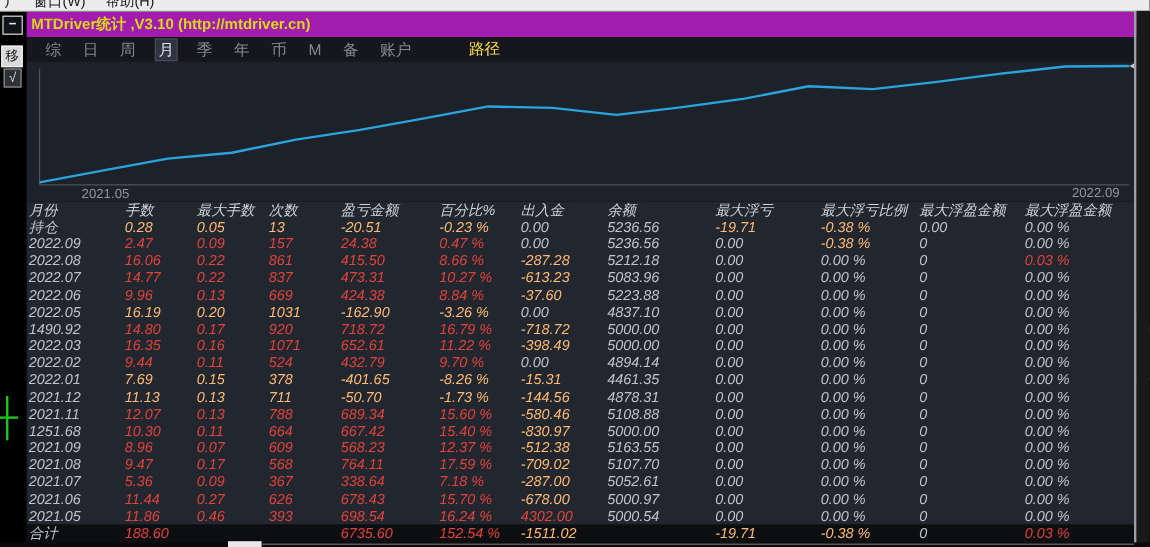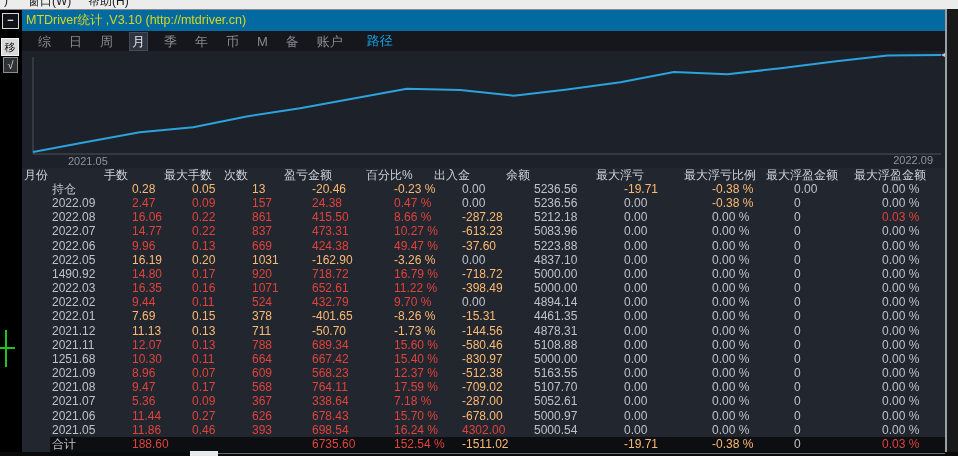--- a/index.html
+++ b/index.html
@@ -10,33 +10,33 @@
   #menubar span{position:absolute;top:-7px;font-size:12px;color:#1a1a1a;white-space:pre;}
   
   #sidebar{left:0;top:9px;width:22px;height:447px;background:#000;z-index:4;}
   .sbtn{position:absolute;font-size:11px;line-height:13px;text-align:center;cursor:default;}
   #btn-minus{left:2px;top:4px;width:15px;height:14px;background:#101418;border:1px solid #d8d8d8;color:#e8e8e8;font-weight:bold;}
   #btn-move{left:1px;top:29px;width:16px;height:16px;background:#d9d9d9;border:1px solid #f2f2f2;color:#111;line-height:16px;font-size:11px;}
   #btn-check{left:3px;top:48px;width:13px;height:14px;background:#2e3135;border:1px solid #8f8f8f;color:#e0e0e0;line-height:14px;}
   #cross-h{left:0;top:338px;width:15px;height:2px;background:#1ec41e;}
   #cross-v{left:5px;top:321px;width:2px;height:37px;background:#1ec41e;}
   
-  #titlebar{left:22px;top:10px;width:923px;height:21px;background:#0369a1;color:#d8d818;font-size:12.5px;line-height:21px;padding-left:4px;z-index:3;white-space:nowrap;}
+  #titlebar{left:22px;top:10px;width:923px;height:21px;background:#a21caf;color:#d8d818;font-size:12.5px;line-height:21px;padding-left:4px;z-index:3;white-space:nowrap;font-weight:bold;}
   #tabbar{left:22px;top:31px;width:923px;height:20px;background:#15171c;z-index:3;display:flex;align-items:center;padding-left:14px;box-sizing:border-box;}
   #tabbar .tab{color:#85898f;font-size:13px;margin-right:14px;padding:0 2px;line-height:17px;}
   #tabbar .tab.sel{background:#2f3540;color:#e2e6eb;border:1px solid #454c58;}
-  #tabbar .path{color:#0ea5e9;font-size:13px;margin-left:8px;}
+  #tabbar .path{color:#fde047;font-size:13px;margin-left:32px;}
   #chart{left:22px;top:51px;width:923px;height:117px;background:#1c212a;z-index:2;}
   #chart svg{position:relative;z-index:2;}
   
-  #table{left:22px;top:168px;width:923px;height:284px;background:#22262e;z-index:2;}
+  #table{left:22px;top:168px;width:923px;height:284px;background:#22262e;z-index:2;font-style:italic;}
   .thead,.trow{display:grid;grid-template-columns:80px 60px 60px 60px 82px 68px 72px 90px 88px 82px 88px 1fr;
     padding-left:2px;font-size:12px;position:relative;z-index:2;}
   .thead{height:14px;line-height:14px;color:#ced2d8;}
-  .trow{height:14.17px;line-height:14.17px;margin-left:28px;}
+  .trow{height:14.17px;line-height:14.17px;}
   .trow.total{height:28px;line-height:15px;background:#0c0e11;}
   .cell{white-space:nowrap;overflow:hidden;}
   .w{color:#bfc3c9;} .r{color:#e0433c;} .g{color:#fdba74;}
   .thead .cell{color:#ced2d8;}
   
   #rborder{left:945px;top:9px;width:2px;height:447px;background:#9aa0a6;z-index:7;}
   #rstrip{left:947px;top:9px;width:11px;height:447px;background:#191919;z-index:6;}
   #bstrip{left:0;top:452px;width:958px;height:4px;background:#0a0a0a;z-index:7;}
   #bthumb{left:190px;top:451px;width:28px;height:5px;background:#e8e8e8;z-index:8;}
   #bline{left:218px;top:453px;width:727px;height:1px;background:#6e6e6e;z-index:8;}
@@ -103,21 +103,21 @@
       <span class="cell ">最大浮亏比例</span>
       <span class="cell ">最大浮盈金额</span>
       <span class="cell ">最大浮盈金额</span>
     </div>
   <div id="tbody">
       <div class="trow">
         <span class="cell w">持仓</span>
         <span class="cell g">0.28</span>
         <span class="cell g">0.05</span>
         <span class="cell g">13</span>
-        <span class="cell g">-20.46</span>
+        <span class="cell g">-20.51</span>
         <span class="cell g">-0.23 %</span>
         <span class="cell w">0.00</span>
         <span class="cell w">5236.56</span>
         <span class="cell g">-19.71</span>
         <span class="cell g">-0.38 %</span>
         <span class="cell w">0.00</span>
         <span class="cell w">0.00 %</span>
       </div>
       <div class="trow">
         <span class="cell w">2022.09</span>
@@ -160,21 +160,21 @@
         <span class="cell w">0.00 %</span>
         <span class="cell w">0</span>
         <span class="cell w">0.00 %</span>
       </div>
       <div class="trow">
         <span class="cell w">2022.06</span>
         <span class="cell r">9.96</span>
         <span class="cell r">0.13</span>
         <span class="cell r">669</span>
         <span class="cell r">424.38</span>
-        <span class="cell r">49.47 %</span>
+        <span class="cell r">8.84 %</span>
         <span class="cell g">-37.60</span>
         <span class="cell w">5223.88</span>
         <span class="cell w">0.00</span>
         <span class="cell w">0.00 %</span>
         <span class="cell w">0</span>
         <span class="cell w">0.00 %</span>
       </div>
       <div class="trow">
         <span class="cell w">2022.05</span>
         <span class="cell g">16.19</span>

